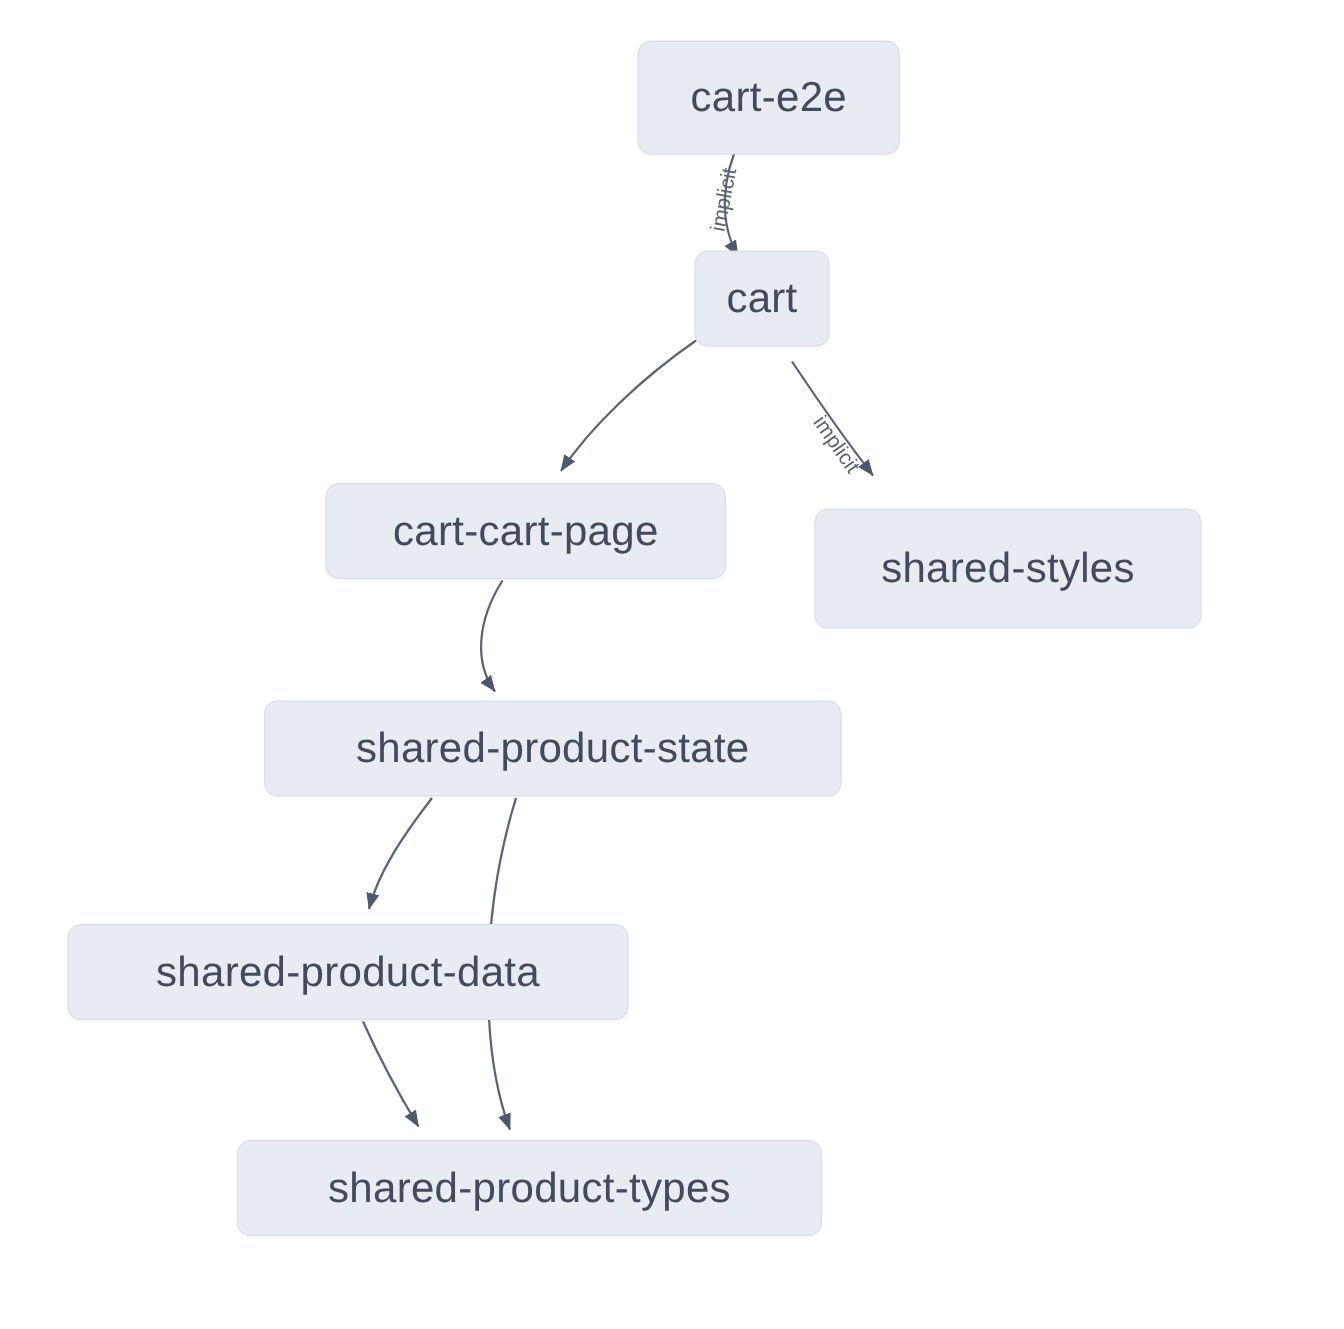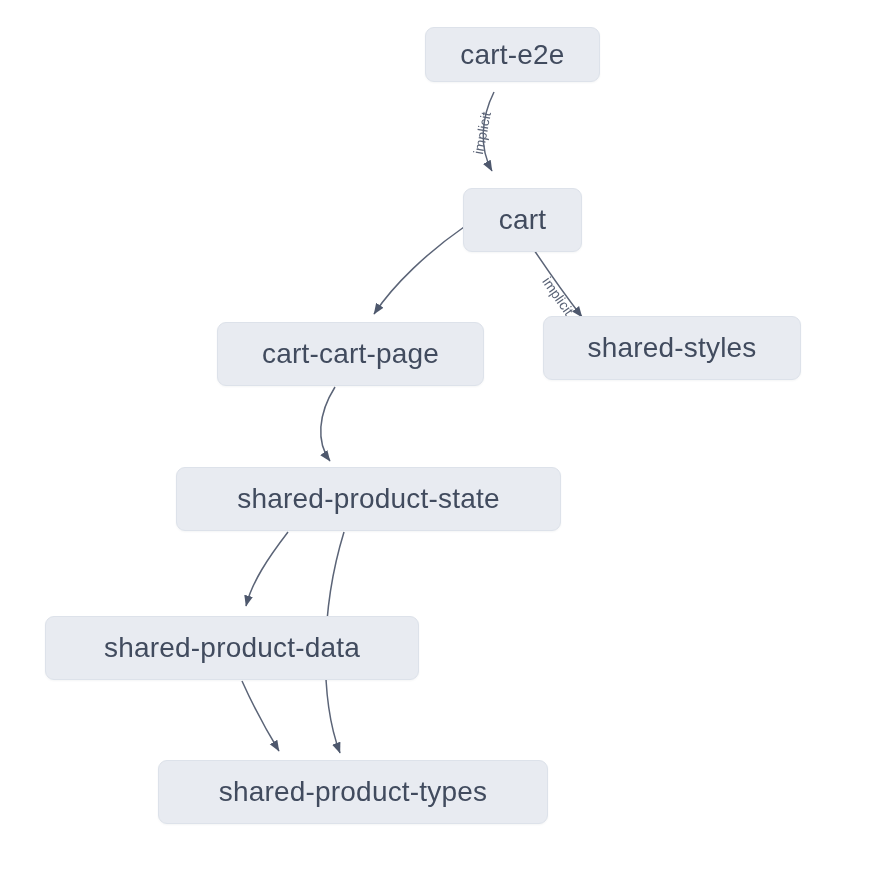--- a/index.html
+++ b/index.html
@@ -77,33 +77,33 @@
 
     <path class="edge" d="M 344 532 C 320 610, 320 700, 340 753" marker-end="url(#arrowhead)"></path>
 
     <path class="edge" d="M 242 681 C 255 710, 268 733, 279 751" marker-end="url(#arrowhead)"></path>
 
     <text class="edge-label" transform="translate(482 133) rotate(-79)">implicit</text>
 
     <text class="edge-label" transform="translate(558 296) rotate(55)">implicit</text>
   </svg>
 
-  <div class="node" style="left:425px;top:27px;width:175px;height:55px">
+  <div class="node" style="left:425px;top:27px;width:175px;height:76px">
     <span class="node-label">cart-e2e</span>
   </div>
 
-  <div class="node" style="left:463px;top:188px;width:119px;height:64px">
+  <div class="node" style="left:463px;top:167px;width:90px;height:64px">
     <span class="node-label">cart</span>
   </div>
 
   <div class="node" style="left:217px;top:322px;width:267px;height:64px">
     <span class="node-label">cart-cart-page</span>
   </div>
 
-  <div class="node" style="left:543px;top:316px;width:258px;height:64px">
+  <div class="node" style="left:543px;top:339px;width:258px;height:80px">
     <span class="node-label">shared-styles</span>
   </div>
 
   <div class="node" style="left:176px;top:467px;width:385px;height:64px">
     <span class="node-label">shared-product-state</span>
   </div>
 
   <div class="node" style="left:158px;top:760px;width:390px;height:64px">
     <span class="node-label">shared-product-types</span>
   </div>

